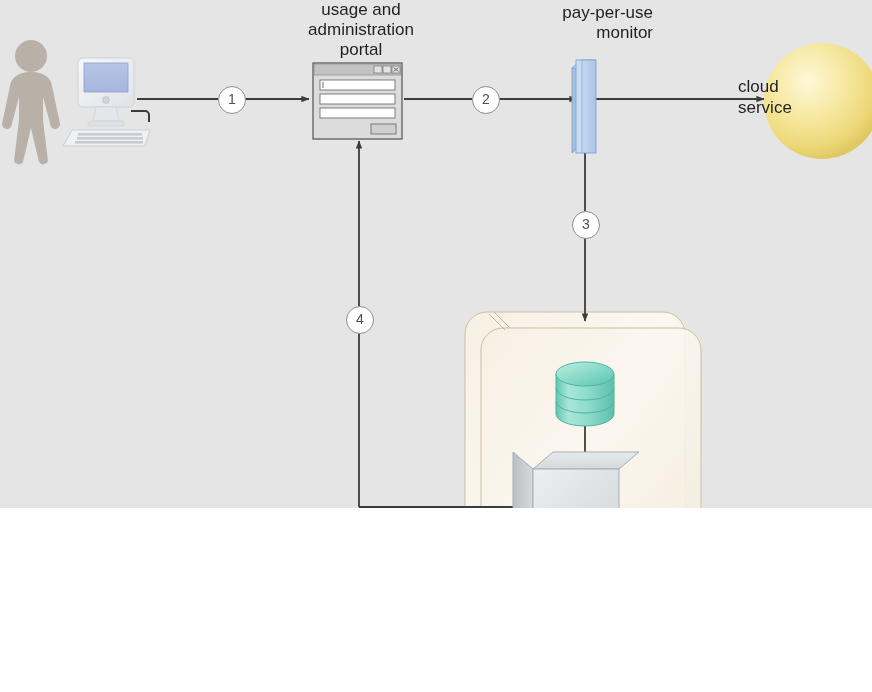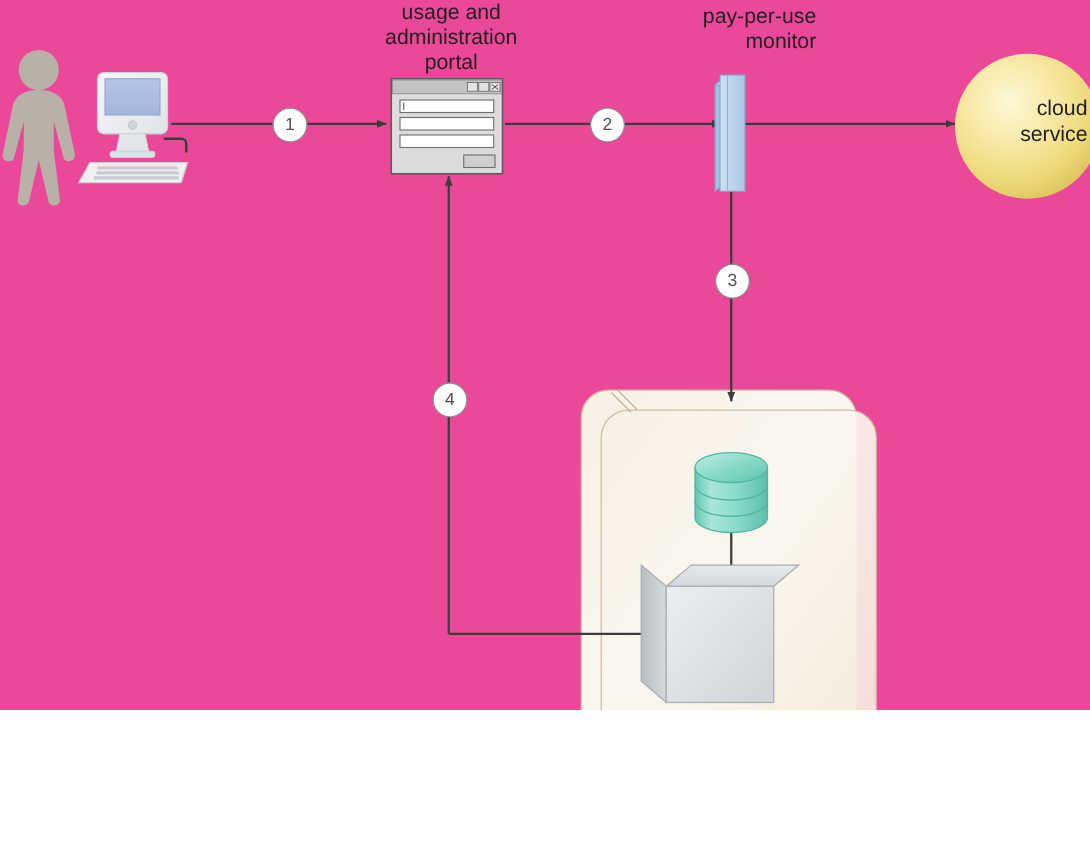--- a/index.html
+++ b/index.html
@@ -8,23 +8,23 @@
     padding: 0;
     background: #ffffff;
   }
   body {
     font-family: "Liberation Sans", sans-serif;
     color: #231f20;
   }
   #stage {
     position: relative;
     width: 872px;
-    height: 568px;
+    height: 508px;
     overflow: hidden;
-    background: #ec4899;
+    background: #e5e5e5;
   }
   #diagram-svg {
     position: absolute;
     top: 0;
     left: 0;
     width: 872px;
     height: 692px;
   }
   .dlabel {
     position: absolute;
@@ -51,24 +51,24 @@
     text-align: center;
     color: #4f4f4f;
     font-family: "Liberation Sans", sans-serif;
   }
   #step-1 { left: 218px; top: 86px; }
   #step-2 { left: 472px; top: 86px; }
   #step-3 { left: 572px; top: 211px; }
   #step-4 { left: 346px; top: 306px; }
   .cloud-text {
     position: absolute;
-    left: 770px;
+    left: 738px;
     top: 76px;
     width: 100px;
-    text-align: right;
+    text-align: left;
     font-size: 17px;
     line-height: 21px;
     color: #231f20;
     white-space: pre-line;
     font-family: "Liberation Sans", sans-serif;
   }
 </style>
 </head>
 <body>
 

